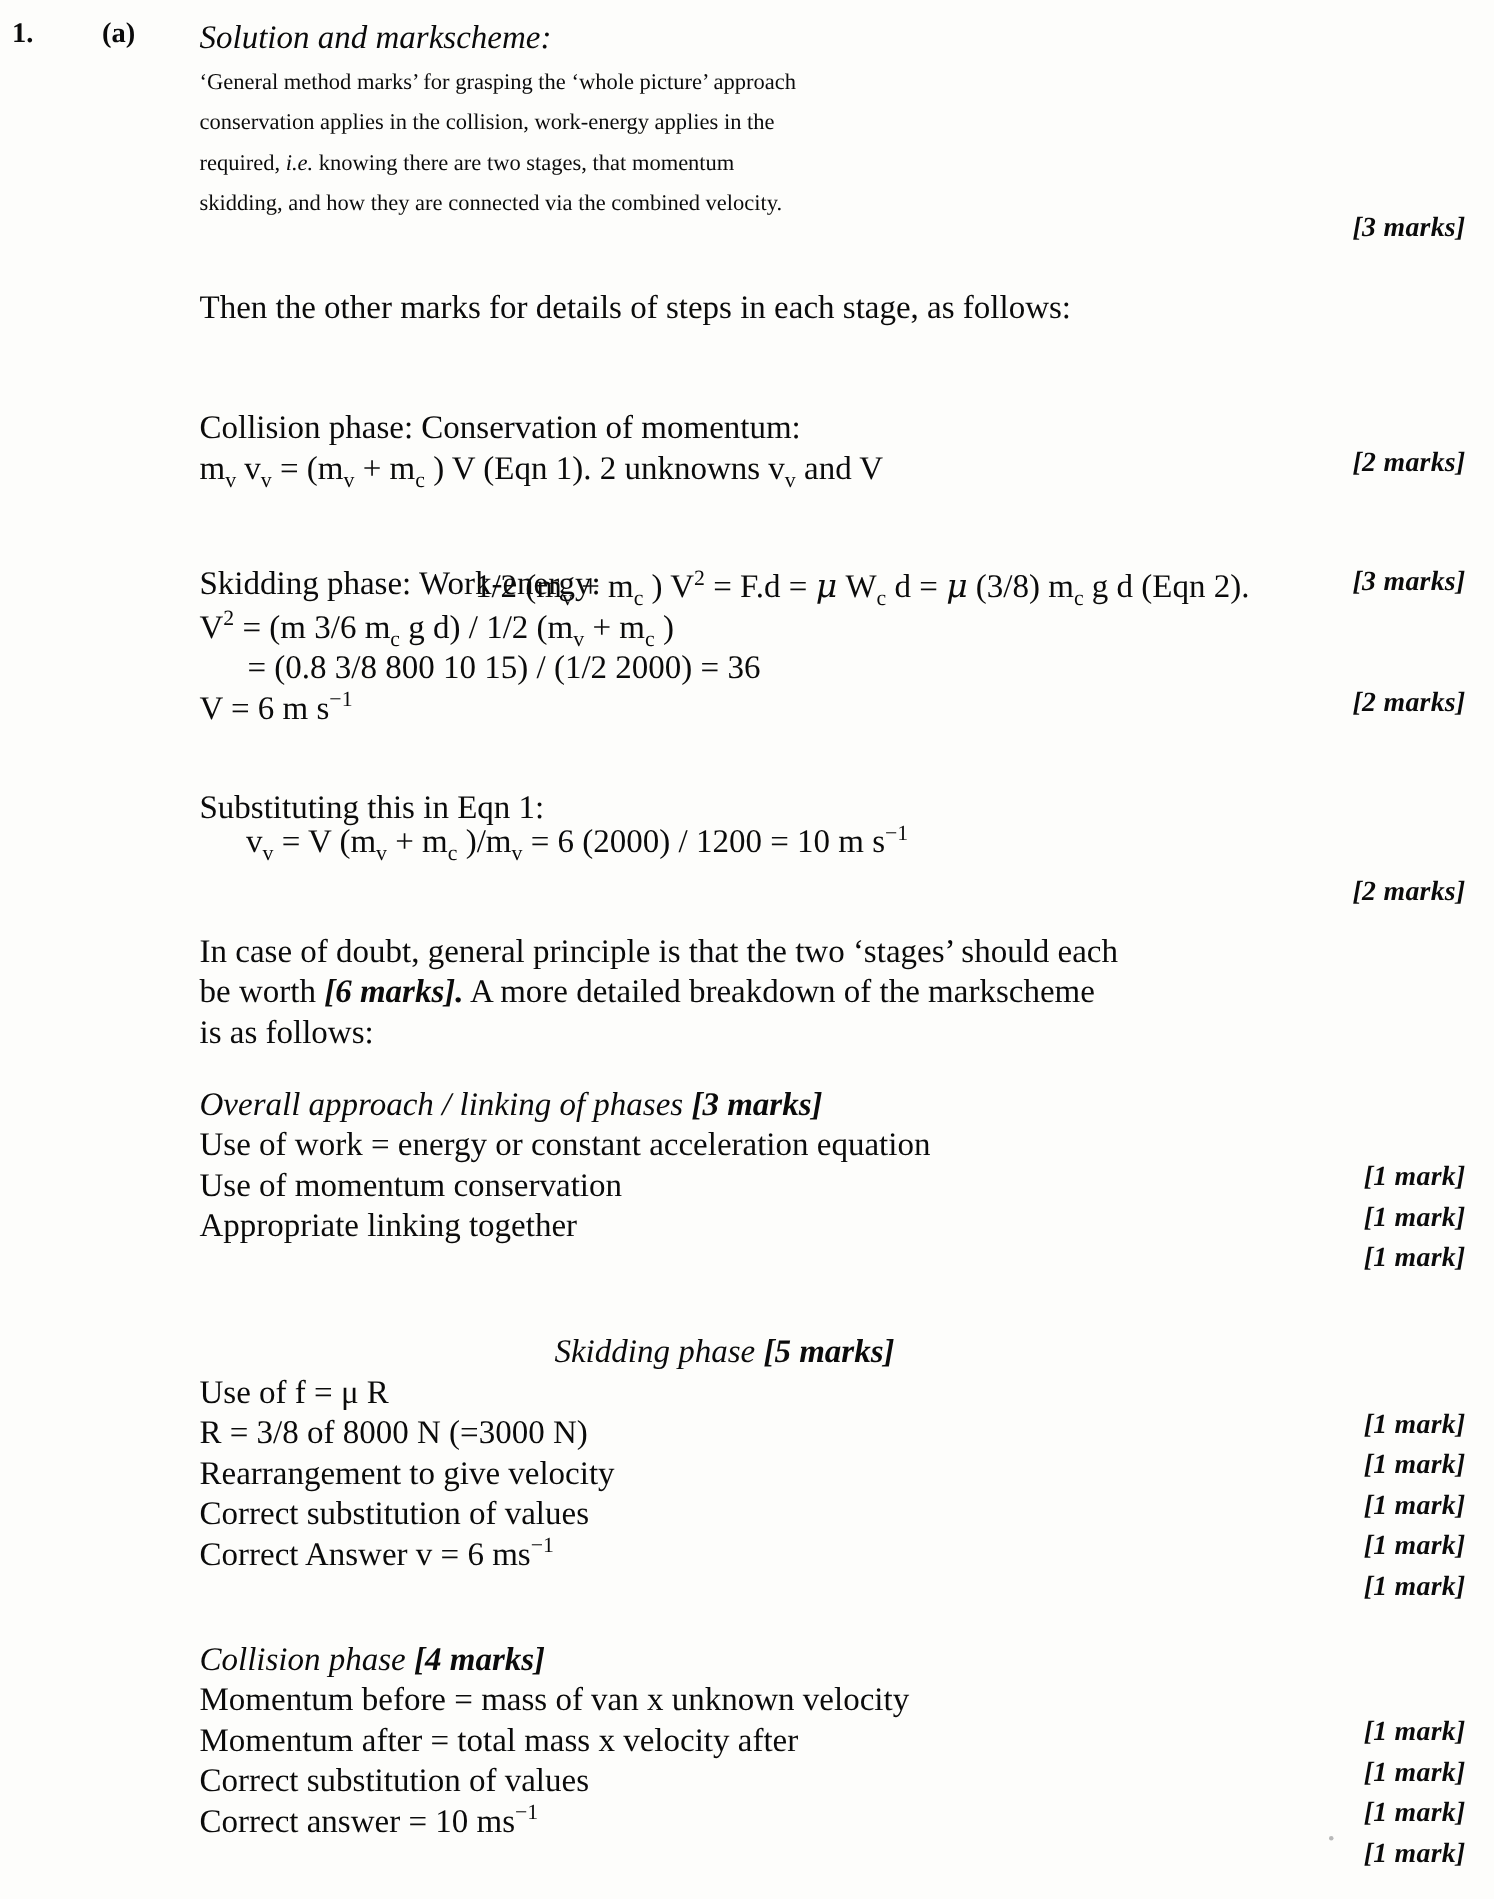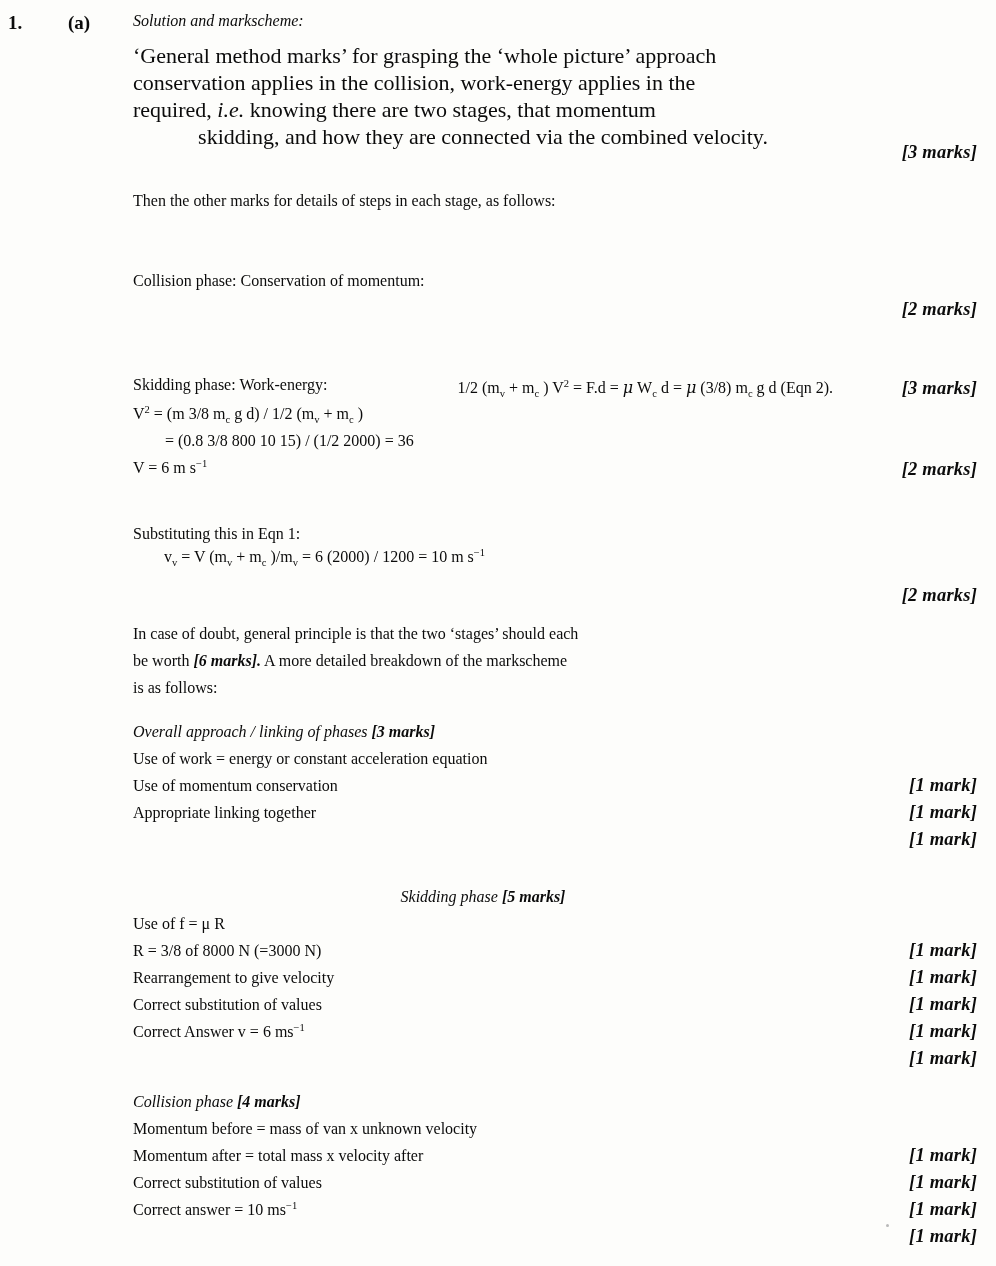--- a/index.html
+++ b/index.html
@@ -12,38 +12,38 @@
     width: 996px;
     height: 1266px;
     background: #fdfdfb;
     font-family: "Liberation Serif", "DejaVu Serif", serif;
     color: #0b0b0b;
     overflow: hidden;
   }
   
   .col-num      { position: absolute; left: 8px;  width: 52px; font-weight: bold; font-size: 19px; }
   .col-part     { position: absolute; left: 68px; width: 58px; font-weight: bold; font-size: 19px; }
-  .body-col     { position: absolute; left: 133px; width: 700px; font-size: 16px; }
+  .body-col     { position: absolute; left: 133px; width: 700px; font-size: 22px; }
   .marks-col    { position: absolute; left: 835px; width: 142px; text-align: right;
                   font-style: italic; font-weight: bold; font-size: 18.5px; letter-spacing: .2px; }
 
   .ital      { font-style: italic; }
   .bolditl   { font-style: italic; font-weight: bold; }
 
   
   .para {
     position: absolute;
     left: 133px;
     width: 700px;
-    font-size: 22px;
+    font-size: 15px;
     line-height: 27px;
     text-align: justify;
     text-justify: inter-word;
   }
-  .para .last { text-align: center; }
+  .para .last { text-align: left; }
 
   sup, sub { font-size: 0.66em; line-height: 0; }
   sup { vertical-align: super; }
   sub { vertical-align: sub; }
   .mu { font-style: italic; font-family: "DejaVu Serif", serif; }
 
   .speck { position: absolute; width: 3px; height: 3px; background: #b9b9b9; border-radius: 50%; }
 </style>
 </head>
 <body>
@@ -59,28 +59,29 @@
     <div>‘General method marks’ for grasping the ‘whole picture’ approach</div>
     <div>conservation applies in the collision, work-energy applies in the</div>
     <div><span>required, </span><span class="ital">i.e.</span><span> knowing there are two stages, that momentum</span></div>
     <div class="last">skidding, and how they are connected via the combined velocity.</div>
   </div>
   <div class="marks-col" style="top:142px;">[3 marks]</div>
 
   <div class="body-col" style="top:272px;">Collision phase:  Conservation of momentum:</div>
 
   <div class="body-col" style="top:192px;">Then the other marks for details of steps in each stage, as follows:</div>
+  <div class="body-col" style="top:299px;"><span>m</span><sub>v</sub><span> v</span><sub>v</sub><span> = (m</span><sub>v</sub><span> + m</span><sub>c</sub><span> ) V   (Eqn 1).     2 unknowns v</span><sub>v</sub><span> and V</span></div>
   <div class="marks-col" style="top:299px;">[2 marks]</div>
 
   <div class="body-col" style="top:351px;margin-top:25px;">Skidding phase: Work-energy:</div>
 
   <div class="body-col" style="top:378px;text-align:right;"><span>1/2 (m</span><sub>v</sub><span> + m</span><sub>c</sub><span> ) V</span><sup>2</sup><span> = F.d = </span><span class="mu">μ</span><span> W</span><sub>c</sub><span>  d = </span><span class="mu">μ</span><span> (3/8) m</span><sub>c</sub><span> g d   (Eqn 2).</span></div>
   <div class="marks-col" style="top:378px;">[3 marks]</div>
 
-  <div class="body-col" style="top:405px;"><span>V</span><sup>2</sup><span> = (m 3/8 m</span><sub>c</sub><span>  g d) / 1/2 (m</span><sub>v</sub><span> + m</span><sub>c</sub><span> )</span></div>
+  <div class="body-col" style="top:405px;"><span>V</span><sup>2</sup><span> = (m 3/6 m</span><sub>c</sub><span>  g d) / 1/2 (m</span><sub>v</sub><span> + m</span><sub>c</sub><span> )</span></div>
 
   <div class="body-col" style="top:432px; padding-left:32px;">= (0.8  3/8  800  10  15) / (1/2 2000)  = 36</div>
 
   <div class="body-col" style="top:459px;"><span>V  =  6 m s</span><sup>−1</sup></div>
   <div class="marks-col" style="top:459px;">[2 marks]</div>
 
   <div class="body-col" style="top:525px;">Substituting this in Eqn 1:</div>
   <div class="body-col" style="top:548px;margin-left:31px;"><span>v</span><sub>v</sub><span> =  V (m</span><sub>v</sub><span> + m</span><sub>c</sub><span> )/m</span><sub>v</sub><span>  = 6  (2000) / 1200  = 10 m s</span><sup>−1</sup></div>
   <div class="marks-col" style="top:585px;">[2 marks]</div>
 

